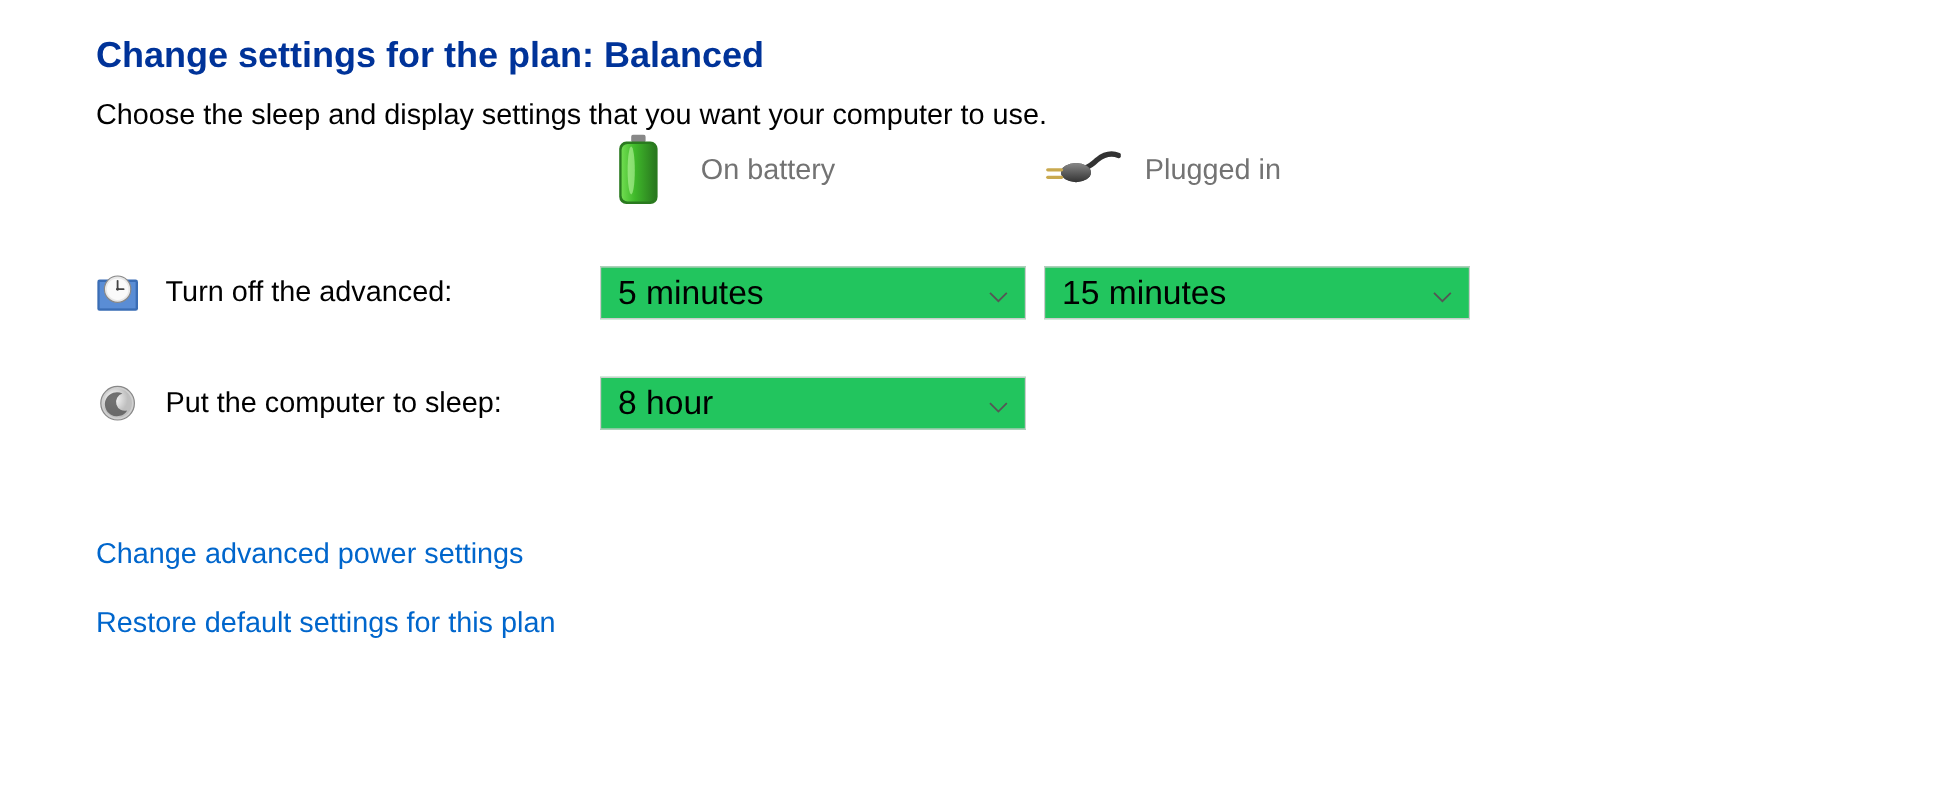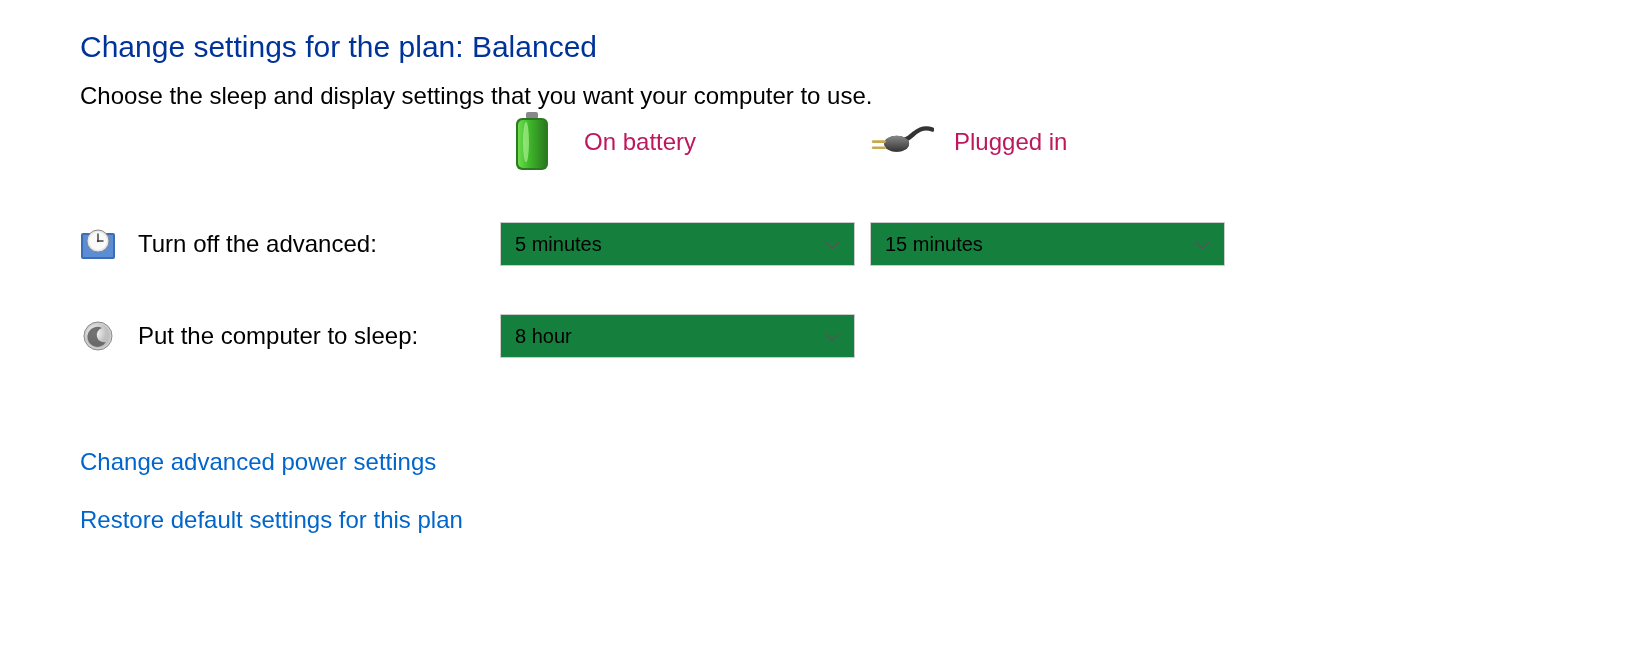--- a/index.html
+++ b/index.html
@@ -4,40 +4,40 @@
   <style>
     * { margin: 0; padding: 0; box-sizing: border-box; }
     body {
       font-family: "Segoe UI", Tahoma, sans-serif;
       background: #ffffff;
       padding: 30px 80px;
       color: #000;
     }
     .page-title {
       font-size: 30px;
-      font-weight: 400;
+      font-weight: 700;
       color: #003399;
       margin-bottom: 18px;
     }
     .page-subtitle {
       font-size: 24px;
       color: #000;
     }
     .settings-grid {
       display: grid;
       grid-template-columns: 420px 370px 370px;
       row-gap: 48px;
       align-items: center;
     }
     .col-header {
       display: flex;
       align-items: center;
       gap: 20px;
       font-size: 24px;
-      color: #be185d;
+      color: #737373;
     }
     .row-label {
       display: flex;
       align-items: center;
       gap: 22px;
       font-size: 24px;
       color: #000;
     }
     .icon-wrap {
       width: 36px;
@@ -51,25 +51,25 @@
       height: 64px;
       display: flex;
       align-items: center;
       justify-content: center;
     }
     .select-box {
       position: relative;
       width: 355px;
       height: 44px;
       border: 1px solid #cccccc;
-      background: #15803d;
+      background: #22c55e;
       display: flex;
       align-items: center;
       padding: 0 14px;
-      font-size: 20px;
+      font-size: 28px;
       cursor: pointer;
     }
     .select-box .chev {
       position: absolute;
       right: 14px;
       top: 50%;
       transform: translateY(-50%);
       pointer-events: none;
     }
     .links {

